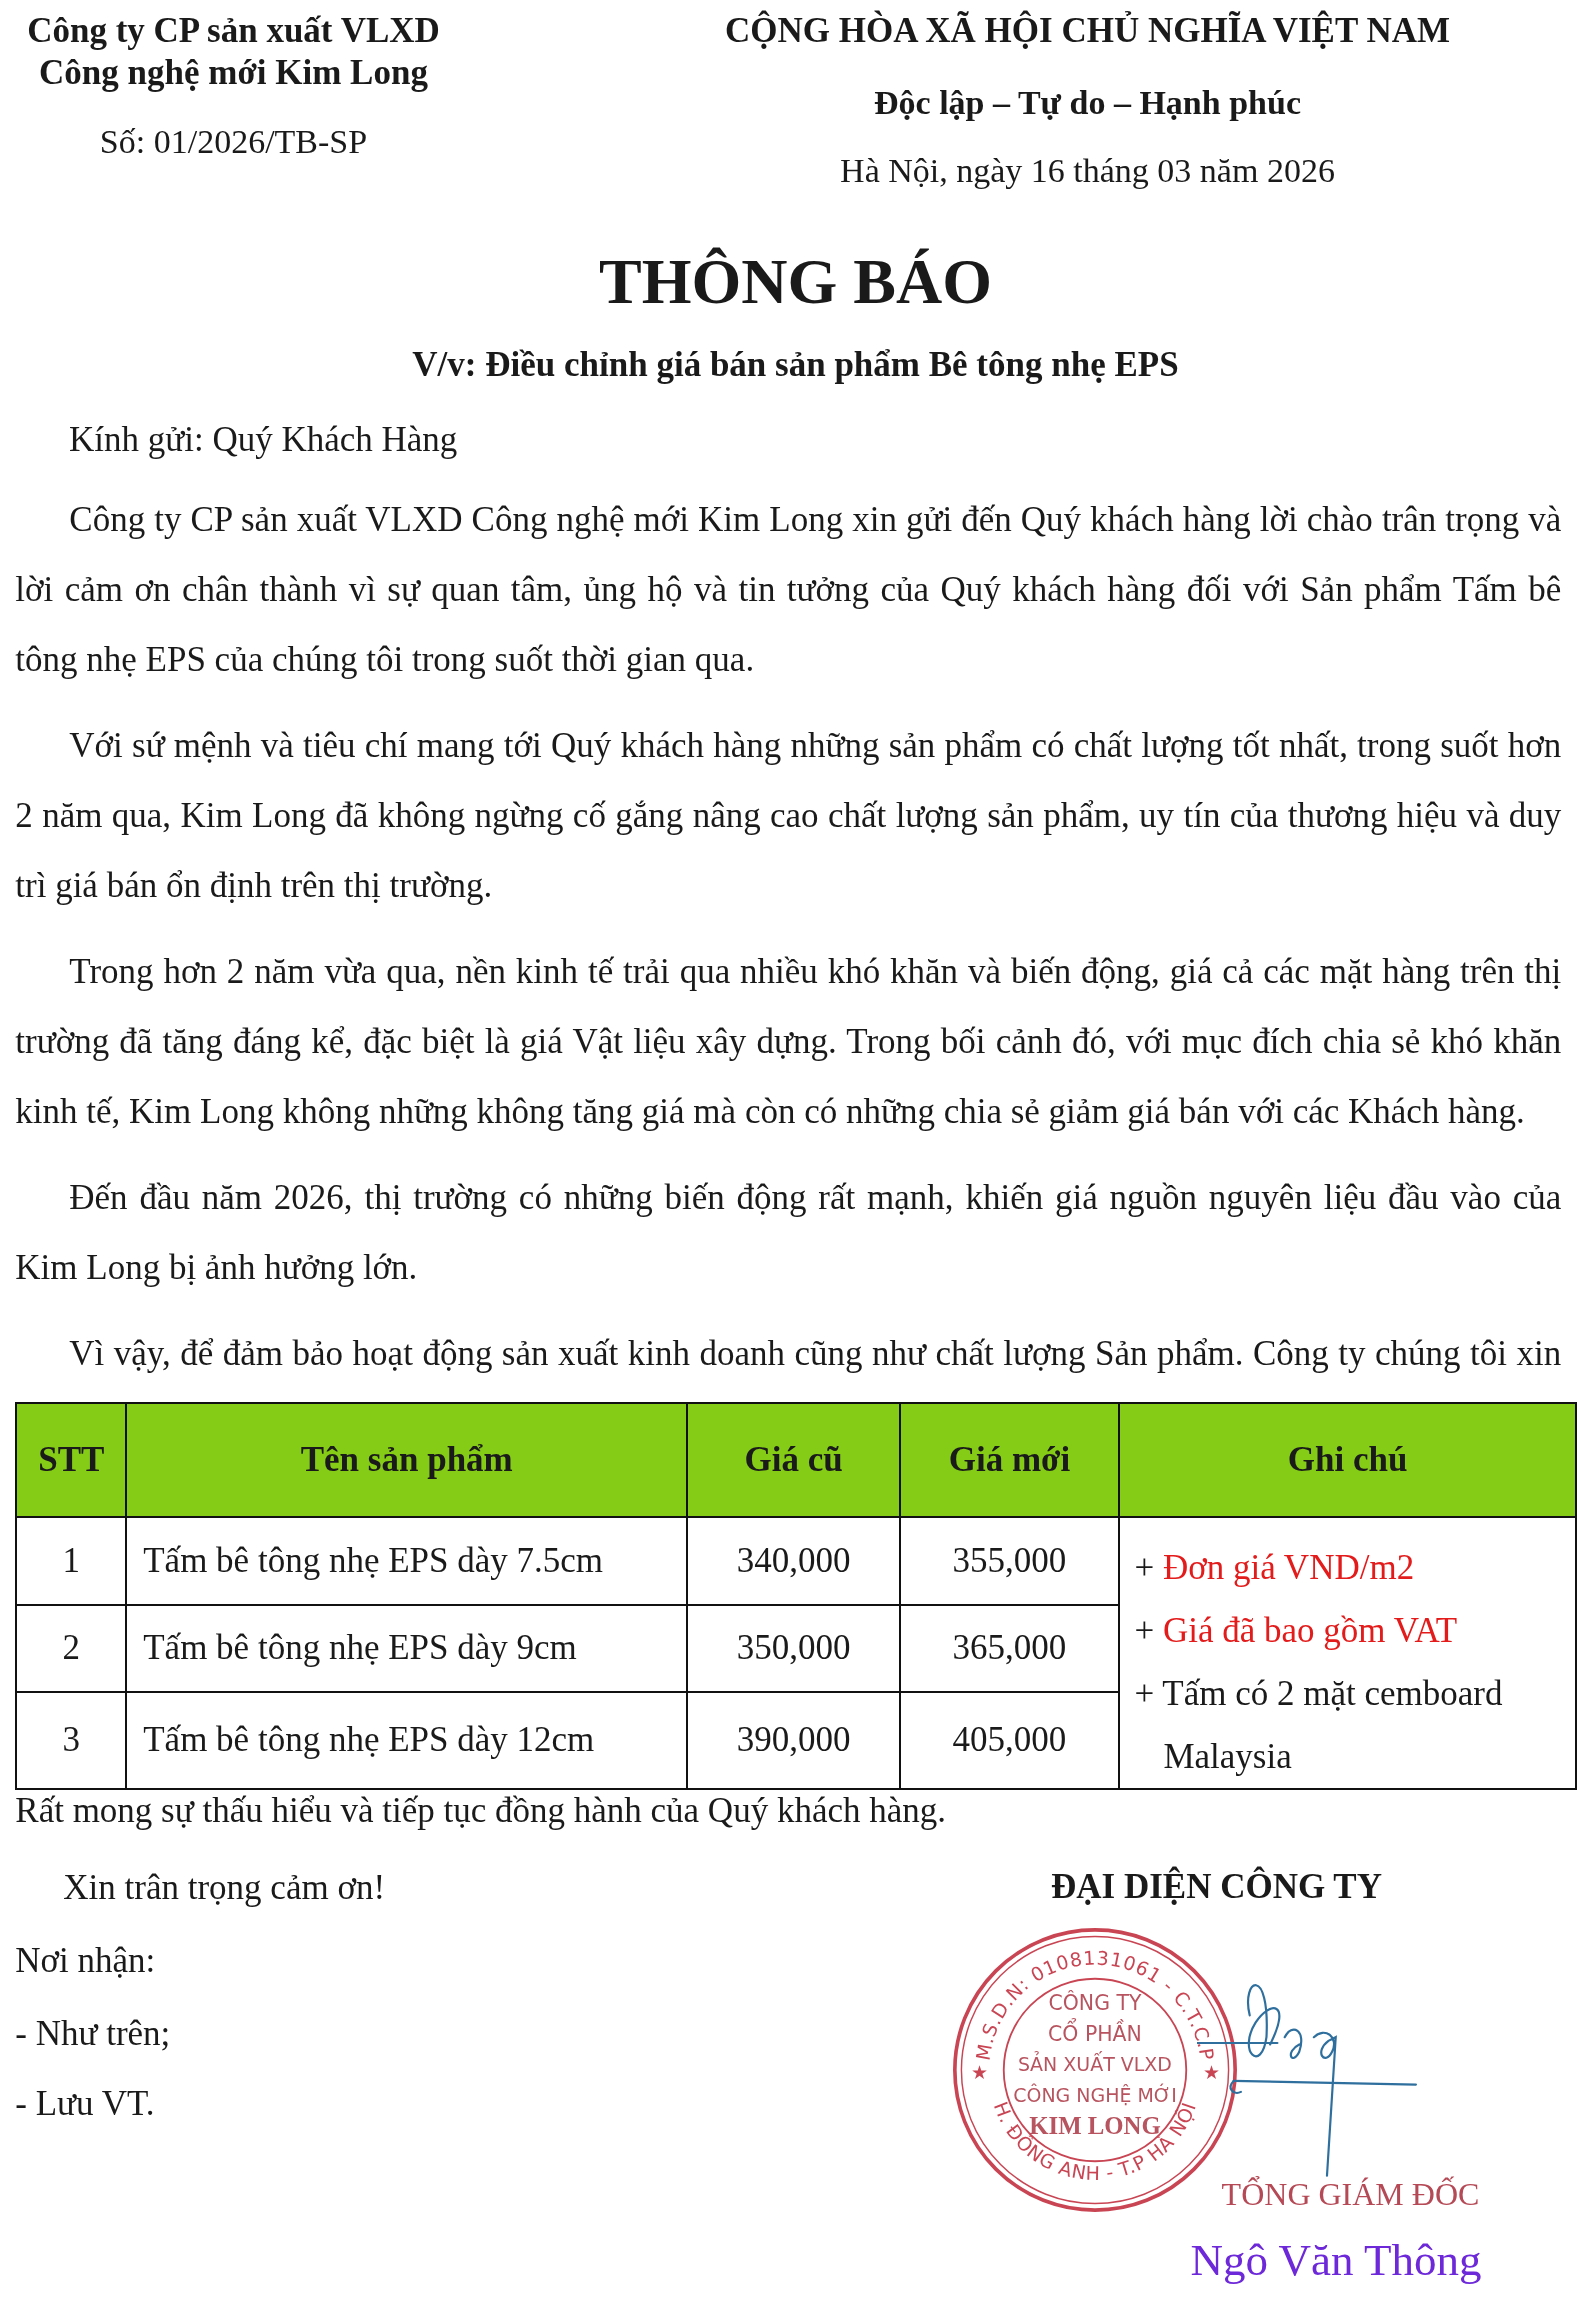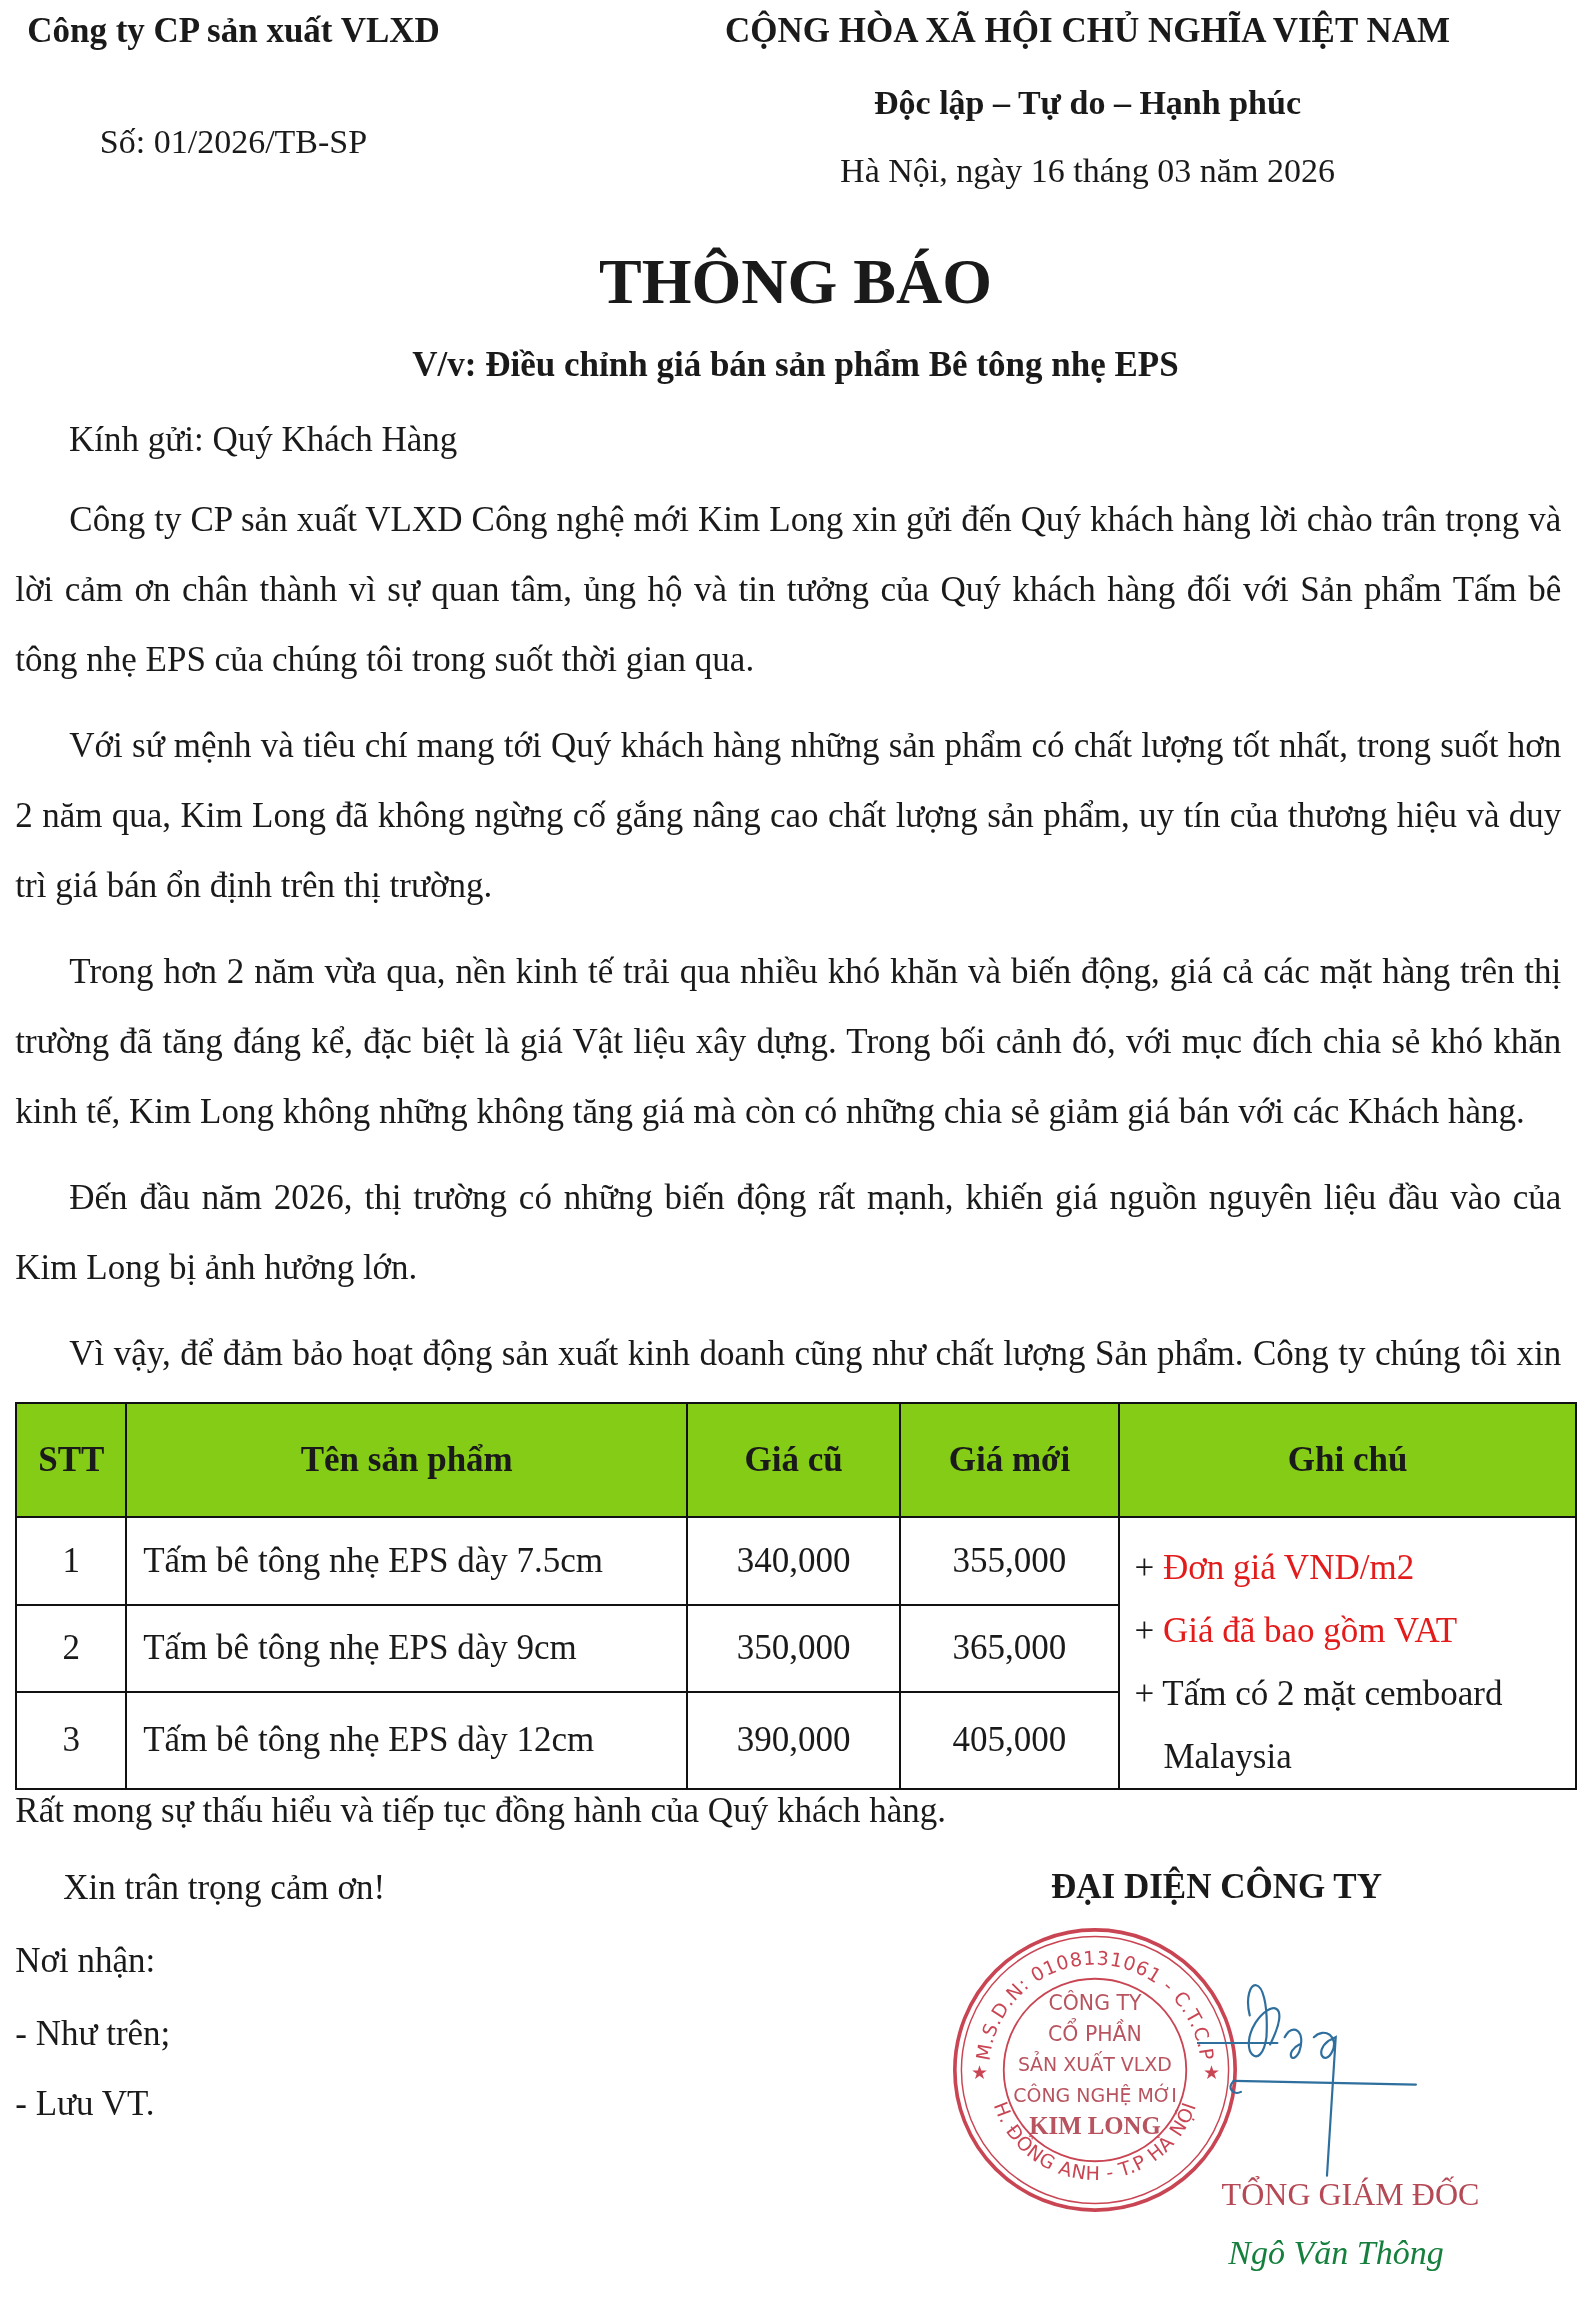--- a/index.html
+++ b/index.html
@@ -32,27 +32,28 @@
   table.price td.note { text-align:left; vertical-align:top; padding:17.5px 0 0 14.6px; line-height:63px; }
   .note-red { color:#e31b1b; }
   .note-indent { padding-left:29px; }
 
   .closing { left:15.3px; font-size:35px; line-height:44px; }
   .rep { left:1051px; top:1867px; font-size:35px; font-weight:bold; }
 
   
   .stamp { left:949px; top:1924px; width:292px; height:292px; }
   .stamp-title { left:1197px; top:2176px; width:307px; text-align:center; font-size:32px; color:#b54a56; }
-  .stamp-name { left:1161px; top:2234px; width:350px; text-align:center; font-size:34px; font-style:italic; color:#15803d; }
+  .stamp-name { left:1161px; top:2234px; width:350px; text-align:center; font-size:45px; color:#6d28d9; }
 </style>
 </head>
 <body>
 
 <div class="abs hdr-left">
   <div>Công ty CP sản xuất VLXD</div>
+  <div>Công nghệ mới Kim Long</div>
 </div>
 <div class="abs hdr-num">Số: 01/2026/TB-SP</div>
 
 <div class="abs hdr-right1">CỘNG HÒA XÃ HỘI CHỦ NGHĨA VIỆT NAM</div>
 <div class="abs hdr-right2">Độc lập – Tự do – Hạnh phúc</div>
 <div class="abs hdr-right3">Hà Nội, ngày 16 tháng 03 năm 2026</div>
 
 <div class="abs title">THÔNG BÁO</div>
 <div class="abs subject">V/v: Điều chỉnh giá bán sản phẩm Bê tông nhẹ EPS</div>
 

